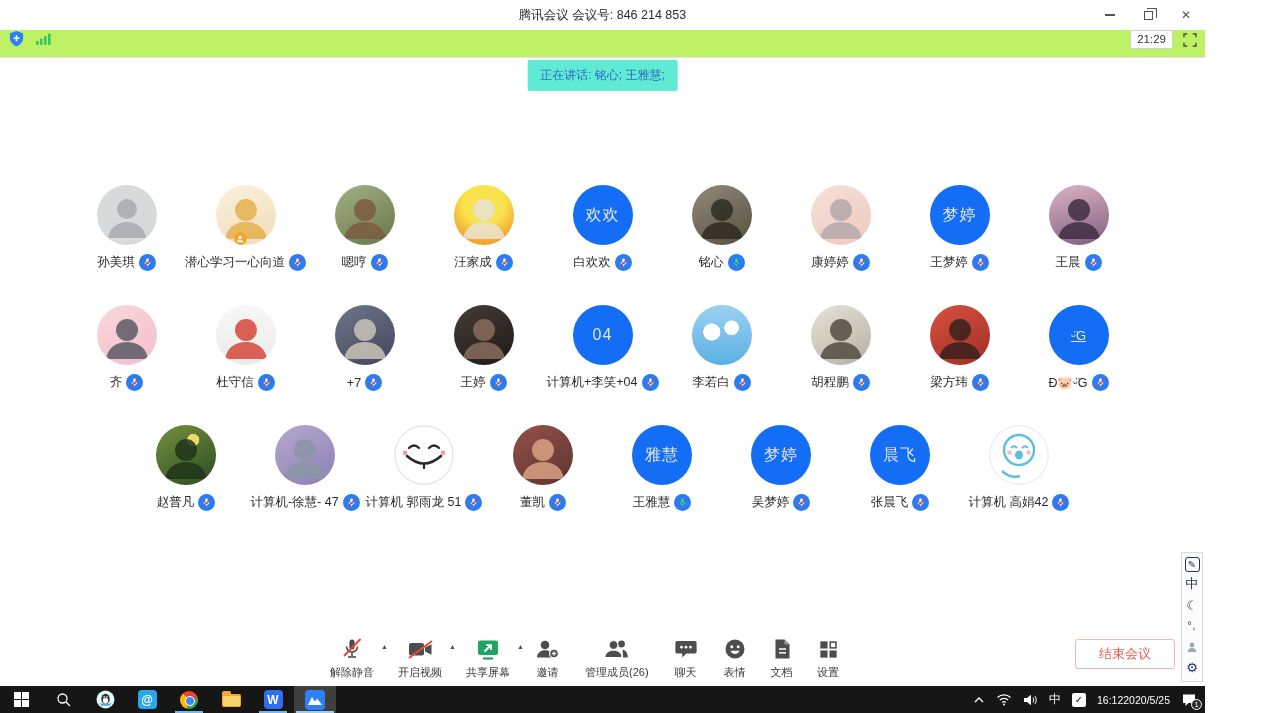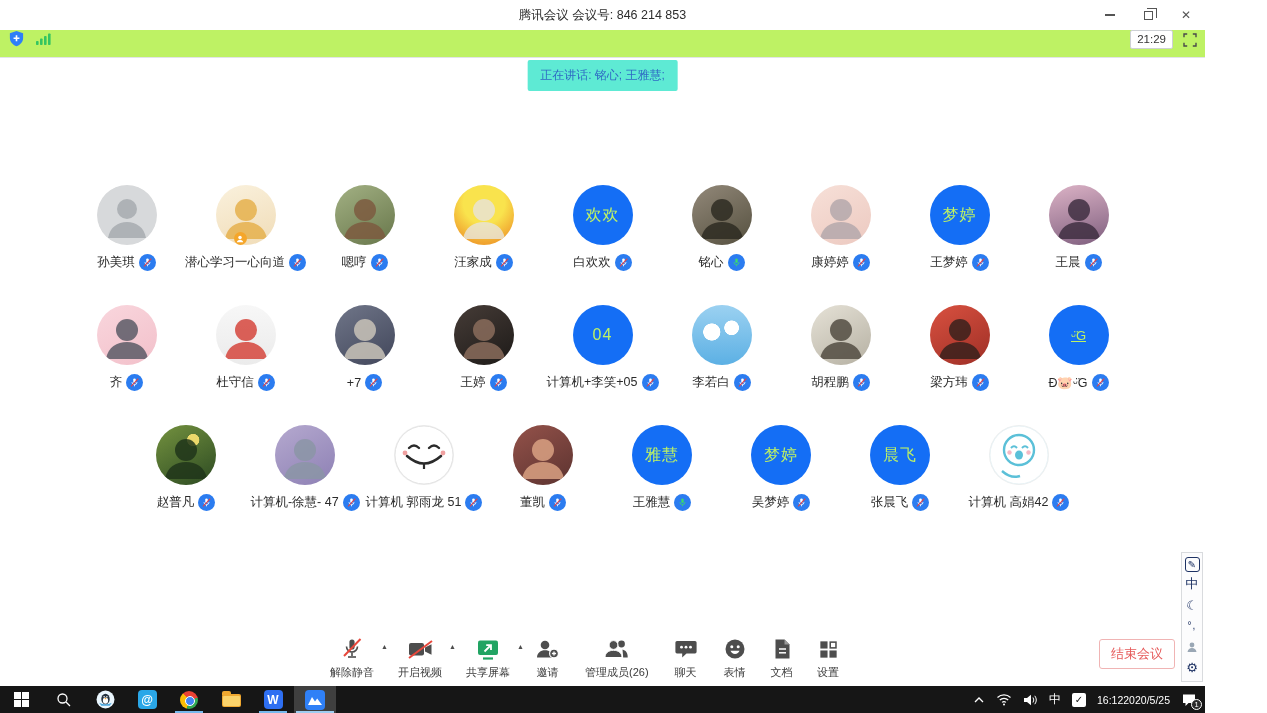--- a/index.html
+++ b/index.html
@@ -22,33 +22,33 @@
   .sb-right { margin-left:auto; display:flex; align-items:center; gap:10px; }
   .timer-box { background:#fff; border:1px solid #cdd0d4; border-radius:2px; font-size:11.5px; color:#333; padding:1px 6px; line-height:15px; }
 
   
   .banner { position:absolute; top:60px; left:50%; transform:translateX(-50%); background:#5eead4; color:#2f6bc4; font-size:12px; padding:7px 13px; border-radius:2px; white-space:nowrap; }
 
   
   .p-row { position:absolute; left:0; right:0; display:flex; justify-content:center; }
   .tile { flex:0 0 119px; width:119px; display:flex; flex-direction:column; align-items:center; position:relative; }
   .avatar { width:60px; height:60px; border-radius:50%; overflow:hidden; position:relative; display:flex; align-items:center; justify-content:center; background:#eee; }
-  .avatar-text { background:#146ef5; color:#bef264; font-size:16px; letter-spacing:1px; }
+  .avatar-text { background:#146ef5; color:#e5e5e5; font-size:16px; letter-spacing:1px; }
   .avatar-text.small { font-size:13px; letter-spacing:0;text-decoration:underline; }
   .host-badge { position:absolute; top:47px; left:calc(50% - 12px); width:13px; height:13px; border-radius:50%; background:#f5a62a; display:flex; align-items:center; justify-content:center; z-index:2; }
   .name-line { margin-top:9px; display:flex; align-items:center; gap:4px; white-space:nowrap; font-size:12.5px; color:#2b2b2b; }
   .mic-badge { width:17px; height:17px; border-radius:50%; background:#2b7cf0; display:flex; align-items:center; justify-content:center; flex:0 0 17px; cursor:default; }
 
   
   .toolbar { position:absolute; left:330px; bottom:33px; display:flex; align-items:flex-end; column-gap:24px; }
   .tb-item { position:relative; display:flex; flex-direction:column; align-items:center; gap:4px; cursor:default; }
   .tb-icon { height:26px; display:flex; align-items:flex-end; justify-content:center; }
   .tb-label { font-size:11px; color:#3a3a3a; white-space:nowrap; }
   .tb-caret { position:absolute; right:-14px; top:8px; font-size:7px; color:#4d4d4d; }
-  .end-btn { position:absolute; right:30px; bottom:44px; background:#fff; border:1px solid #f0b4b4; border-radius:3px; color:#e65a5a; font-size:13px; padding:5px 11px; cursor:default; }
+  .end-btn { position:absolute; right:30px; bottom:44px; background:#fff; border:1px solid #f0b4b4; border-radius:3px; color:#e65a5a; font-size:13px; padding:5px 23px; cursor:default; }
 
   
   .ime-bar { position:absolute; right:2px; top:552px; width:22px; height:130px; background:#fcfcfd; border:1px solid #d9dbde; display:flex; flex-direction:column; align-items:center; justify-content:space-around; padding:3px 0; }
   .ime-item { width:18px; height:18px; display:flex; align-items:center; justify-content:center; font-size:13px; color:#1e3264; cursor:default; }
   .ime-item.boxed { border:1.2px solid #1e3264; border-radius:3px; width:15px; height:15px; font-size:10px; }
   .ime-item.punct { font-size:10px; letter-spacing:1px; }
 
   
   .taskbar { position:absolute; left:0; right:0; bottom:0; height:27px; background:#161616; display:flex; align-items:stretch; }
   .tb-app { width:42px; display:flex; align-items:center; justify-content:center; position:relative; cursor:default; }
@@ -362,21 +362,21 @@
                 <path d="M4.3 7.4a3.7 3.7 0 0 0 7.4 0" stroke="#ffffff" fill="none" stroke-width="1.2"></path>
                 <line x1="8" y1="11.2" x2="8" y2="13.5" stroke="#ffffff" stroke-width="1.2"></line>
                 <line x1="3" y1="13.5" x2="13.5" y2="2.5" stroke="#e84040" stroke-width="1.5"></line>
               </svg>
             </span>
           </div>
         </div>
         <div class="tile">
           <div class="avatar avatar-text">04</div>
           <div class="name-line">
-            <span>计算机+李笑+05</span>
+            <span>计算机+李笑+04</span>
             <span class="mic-badge">
               <svg viewBox="0 0 16 16" width="11" height="11">
                 <rect x="6.2" y="2" width="3.6" height="6.8" rx="1.8" fill="#ffffff"></rect>
                 <path d="M4.3 7.4a3.7 3.7 0 0 0 7.4 0" stroke="#ffffff" fill="none" stroke-width="1.2"></path>
                 <line x1="8" y1="11.2" x2="8" y2="13.5" stroke="#ffffff" stroke-width="1.2"></line>
                 <line x1="3" y1="13.5" x2="13.5" y2="2.5" stroke="#e84040" stroke-width="1.5"></line>
               </svg>
             </span>
           </div>
         </div>

